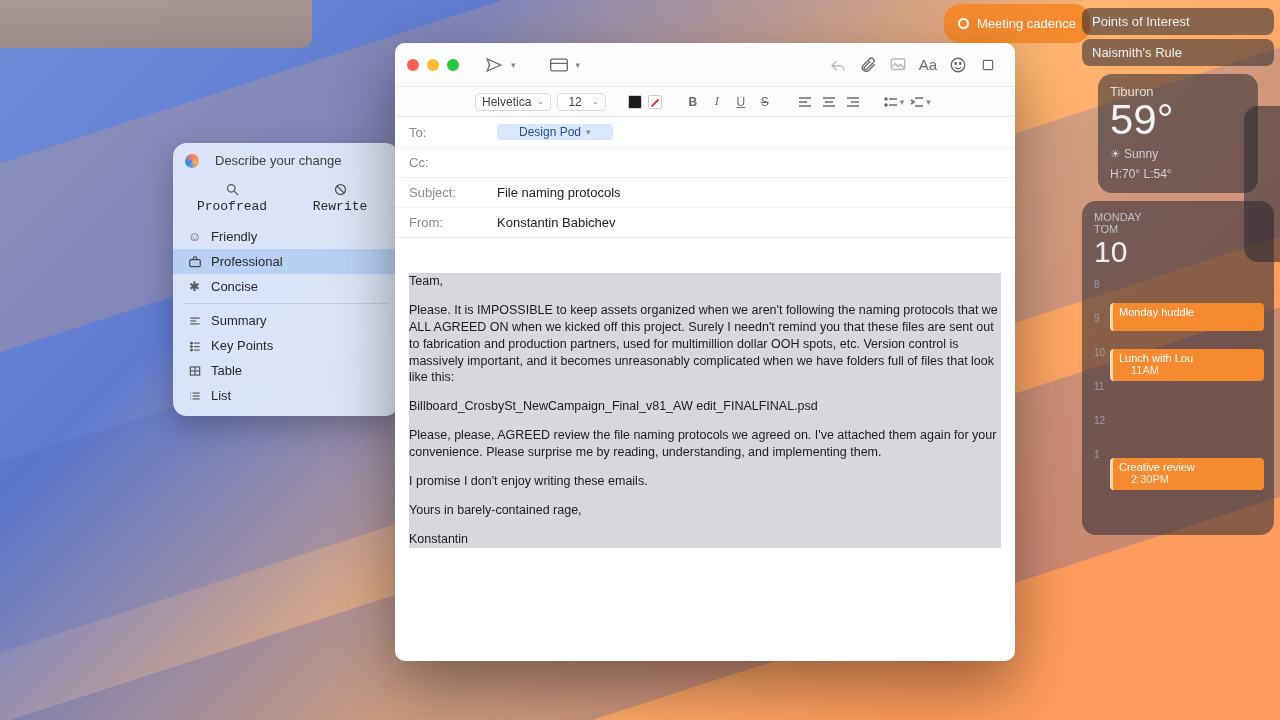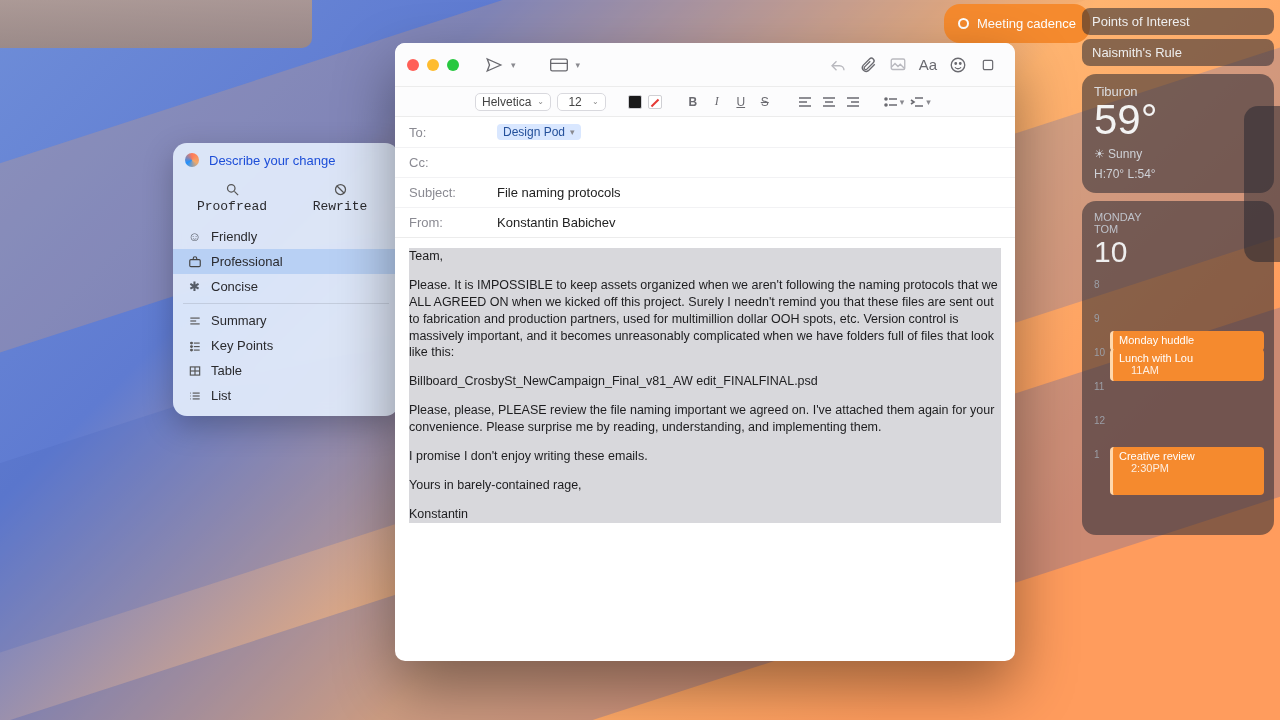--- a/index.html
+++ b/index.html
@@ -13,36 +13,36 @@
   .bg-stripes div{position:absolute;left:-20%;width:140%;height:180px;transform:rotate(-18deg);opacity:.25;}
   .bg-stripes .s1{top:-40px;background:#e8a26a;}
   .bg-stripes .s2{top:260px;background:#4a66c0;}
   .bg-stripes .s3{top:520px;background:#3455b8;}
   
   .side-widgets{position:absolute;right:0;top:0;width:210px;padding:4px 0 0 6px;}
   .w-chip{background:rgba(40,40,50,.55);color:#eee;border-radius:8px;padding:6px 10px;margin:4px 6px;font-size:13px;}
   .w-top{position:absolute;right:190px;top:4px;}
   .pill{display:inline-flex;align-items:center;gap:8px;background:#f58a2e;color:#fff;border-radius:16px;padding:12px 14px;font-size:13px;}
   .pill .c{width:11px;height:11px;border:2px solid #fff;border-radius:50%;}
-  .weather{background:rgba(40,40,50,.55);color:#f3f3f3;border-radius:14px;margin:8px 6px;padding:10px 12px 12px;}
+  .weather{background:rgba(40,40,50,.55);color:#f3f3f3;border-radius:14px;margin:8px 22px;padding:10px 12px 12px;}
   .weather .loc{font-size:13px;color:#dcdde1;}
   .weather .tmp{font-size:42px;font-weight:300;line-height:1;}
   .weather .sm{font-size:12px;color:#cfd1d6;margin-top:6px;}
   .cal{background:rgba(40,40,50,.55);color:#eee;border-radius:14px;margin:8px 6px;padding:10px 0 30px;}
   .cal .hdr{display:flex;justify-content:space-between;padding:0 12px;font-size:11px;color:#bfc2ca;flex-direction:column;}
   .cal .day{font-size:30px;font-weight:400;padding:0 12px;}
   .cal .slots{position:relative;height:230px;margin-top:6px;}
   .slot-h{position:absolute;left:12px;font-size:10px;color:#9b9ea6;}
   .ev{position:absolute;left:28px;right:10px;background:#f58a2e;border-left:3px solid #ffd8ad;border-radius:4px;padding:3px 6px;font-size:11px;color:#fff;}
   .ev .t{font-size:11px;opacity:.85;margin-left:12px;}
   
   .thumb{position:absolute;left:0;top:0;width:312px;height:48px;background:linear-gradient(#c69f7a,#af8a67);border-bottom-right-radius:10px;opacity:.7;}
   
   .wt-panel{position:absolute;left:173px;top:143px;width:226px;background:rgba(227,237,252,.92);border-radius:14px;box-shadow:0 10px 30px rgba(0,0,0,.25);backdrop-filter:blur(6px);padding:10px 0 8px;font-size:13px;color:#2a2a2e;}
-  .wt-search{display:flex;align-items:flex-start;gap:10px;margin:0 12px 8px;color:#1d4ed8;}
+  .wt-search{display:flex;align-items:center;gap:16px;margin:0 12px 8px;color:#404040;}
   .wt-search .spark{width:14px;height:14px;border-radius:50%;background:conic-gradient(#ff7a59,#f0a96a,#1e90ff,#ff7a59);}
   .wt-row2{display:flex;gap:6px;margin:0 8px 6px;font-family:Liberation Mono, monospace;}
   .wt-btn{flex:1;display:flex;flex-direction:column;align-items:center;gap:2px;padding:6px 0 4px;border-radius:9px;}
   .wt-ic{width:15px;height:15px;}
   .wt-list{margin-top:2px;}
   .wt-item{display:flex;align-items:center;gap:9px;padding:5px 14px;}
   .wt-item.sel{background:#b8d0f4;}
   .wt-ico{width:15px;height:15px;display:inline-flex;align-items:center;justify-content:center;color:#555b66;}
   .wt-sep{height:1px;background:rgba(0,0,0,.1);margin:4px 10px;}
   
@@ -62,24 +62,24 @@
   .sw.blk{background:#1a1a1a;border:1px solid #d0d0d4;}
   .sw.red{position:relative;background:#fff;border:1px solid #d0d0d4;}
   .sw.red::after{content:"";position:absolute;left:1px;right:1px;top:50%;height:2px;background:#e53935;transform:rotate(-45deg);}
   .fmt-btn{min-width:18px;height:20px;display:flex;align-items:center;justify-content:center;color:#6a6a70;border-radius:4px;font-size:12px;}
   .fmt-btn b{font-weight:700;} .fmt-btn i{font-style:italic;font-family:Georgia;} .fmt-btn u{text-decoration:underline;} .fmt-btn s{text-decoration:line-through;}
   .fmt-gap{width:10px;}
   .hdrs{border-bottom:1px solid #ececec;}
   .hdr-row{display:flex;align-items:center;padding:7px 14px;border-bottom:1px solid #f2f2f4;font-size:13px;gap:28px;}
   .hdr-row:last-child{border-bottom:none;}
   .hdr-lbl{color:#8a8a92;width:60px;}
-  .token{background:#d9e7ff;color:#24509a;border-radius:4px;padding:1px 6px;font-size:12px;display:inline-flex;align-items:center;gap:3px;}
+  .token{background:#d9e7ff;color:#24509a;border-radius:4px;padding:1px 22px;font-size:12px;display:inline-flex;align-items:center;gap:3px;}
   .hdr-val{color:#222;font-size:13px;}
   .body-area{flex:1;padding:10px 14px;overflow:auto;}
-  .sel-body{background:#d8d8dc;color:#1d1d1f;font-size:12.5px;line-height:1.35;padding:0;}
+  .sel-body{background:#d8d8dc;color:#1d1d1f;font-size:12.5px;line-height:1.35;padding:0;margin-top:25px;}
   .sel-body p{margin:0 0 12px;}
   .extra-widget{position:absolute;right:0;top:106px;width:36px;height:156px;background:rgba(40,40,50,.55);border-top-left-radius:14px;border-bottom-left-radius:14px;}
   svg{display:block}
 </style>
 </head>
 <body>
 
 <div class="bg-stripes">
   <div class="s1"></div>
     <div class="s2"></div>
@@ -111,28 +111,28 @@
       <span>TOM</span>
     </div>
     <div class="day">10</div>
     <div class="slots">
       <span class="slot-h" style="top:4px">8</span>
       <span class="slot-h" style="top:38px">9</span>
       <span class="slot-h" style="top:72px">10</span>
       <span class="slot-h" style="top:106px">11</span>
       <span class="slot-h" style="top:140px">12</span>
       <span class="slot-h" style="top:174px">1</span>
-      <div class="ev" style="top:56px;height:20px">
+      <div class="ev" style="top:28px;height:28px">
         <div>Monday huddle</div>
       </div>
       <div class="ev" style="top:74px;height:32px">
         <div>Lunch with Lou</div>
         <div class="t">11AM</div>
       </div>
-      <div class="ev" style="top:172px;height:48px">
+      <div class="ev" style="top:183px;height:32px">
         <div>Creative review</div>
         <div class="t">2:30PM</div>
       </div>
     </div>
   </div>
 </div>
 <div class="extra-widget"></div>
 
 <div class="wt-panel">
   <div class="wt-search">
@@ -372,19 +372,19 @@
       <span class="hdr-lbl">From:</span>
       <span class="hdr-val">Konstantin Babichev</span>
     </div>
   </div>
 
   <div class="body-area">
     <div class="sel-body">
       <p>Team,</p>
       <p>Please. It is IMPOSSIBLE to keep assets organized when we aren't following the naming protocols that we ALL AGREED ON when we kicked off this project. Surely I needn't remind you that these files are sent out to fabrication and production partners, used for multimillion dollar OOH spots, etc. Version control is massively important, and it becomes unreasonably complicated when we have folders full of files that look like this:</p>
       <p>Billboard_CrosbySt_NewCampaign_Final_v81_AW edit_FINALFINAL.psd</p>
-      <p>Please, please, PLEASE review the file naming important we agreed on. I've attached them again for your convenience. Please surprise me by reading, understanding, and implementing them.</p>
+      <p>Please, please, AGREED review the file naming protocols we agreed on. I've attached them again for your convenience. Please surprise me by reading, understanding, and implementing them.</p>
       <p>I promise I don't enjoy writing these emails.</p>
       <p>Yours in barely-contained rage,</p>
       <p style="margin-bottom:0;display:inline">Konstantin</p>
     </div>
   </div>
 </div>
 
 </body></html>

